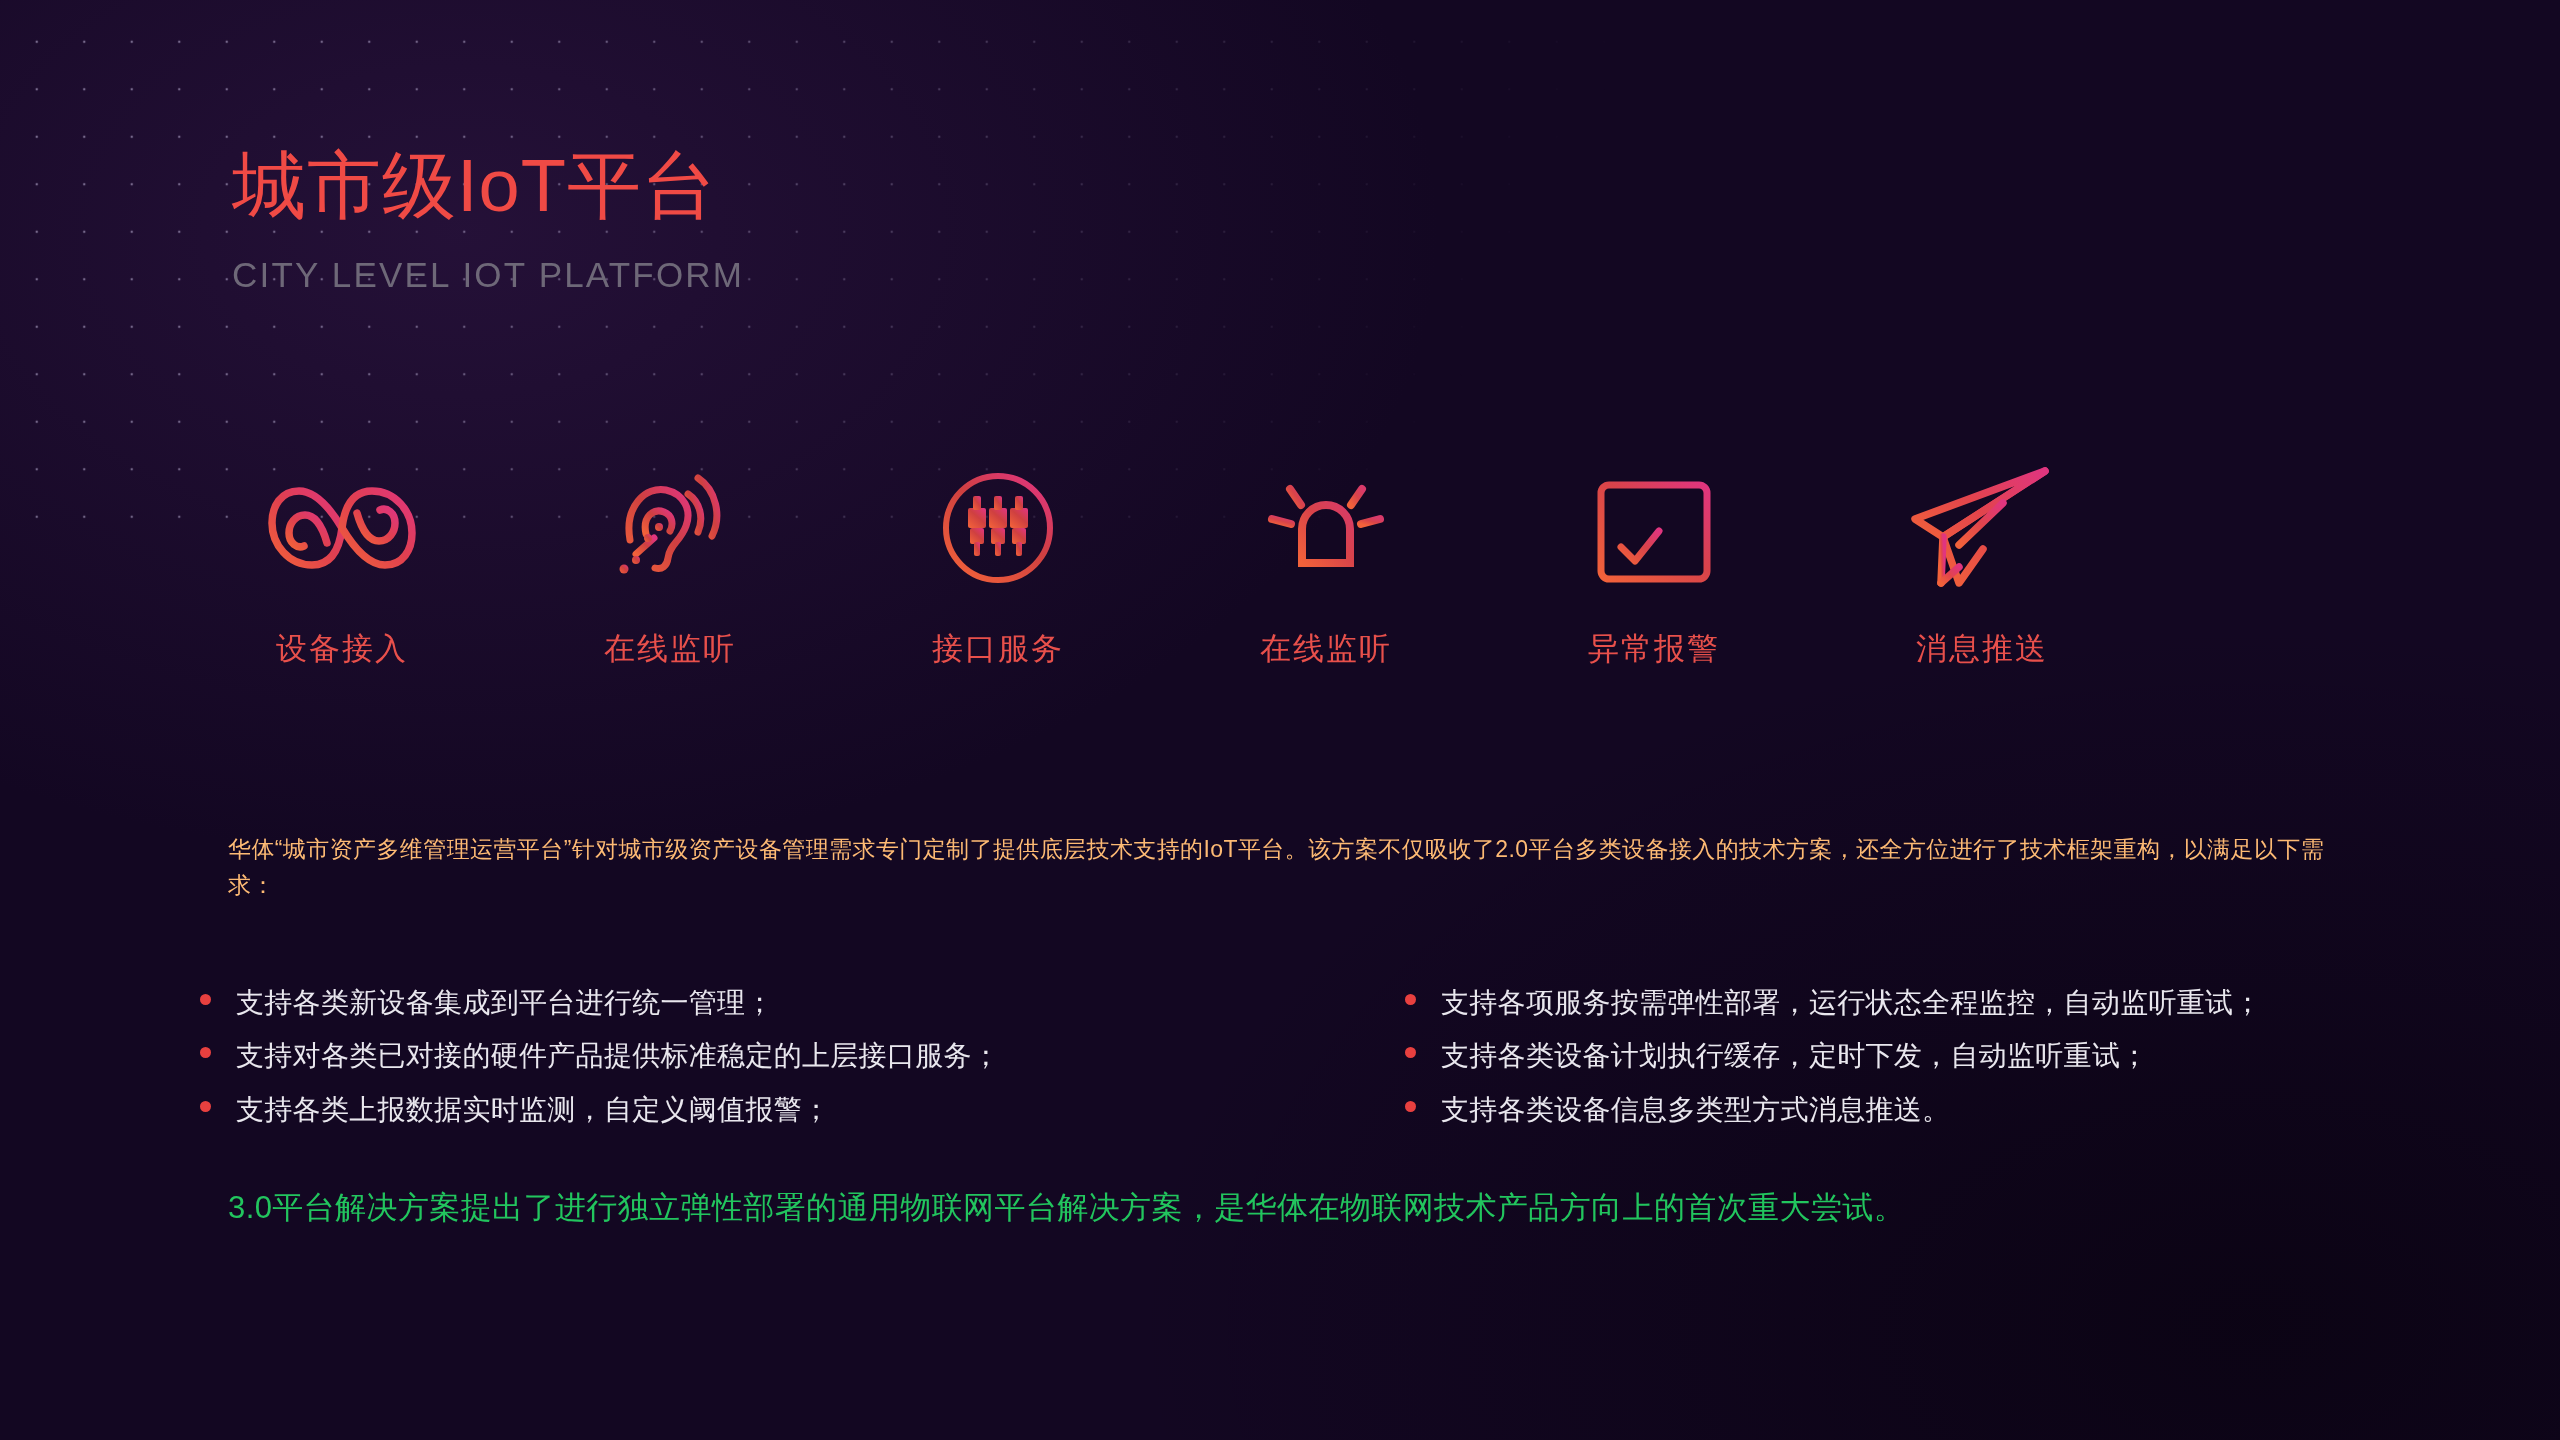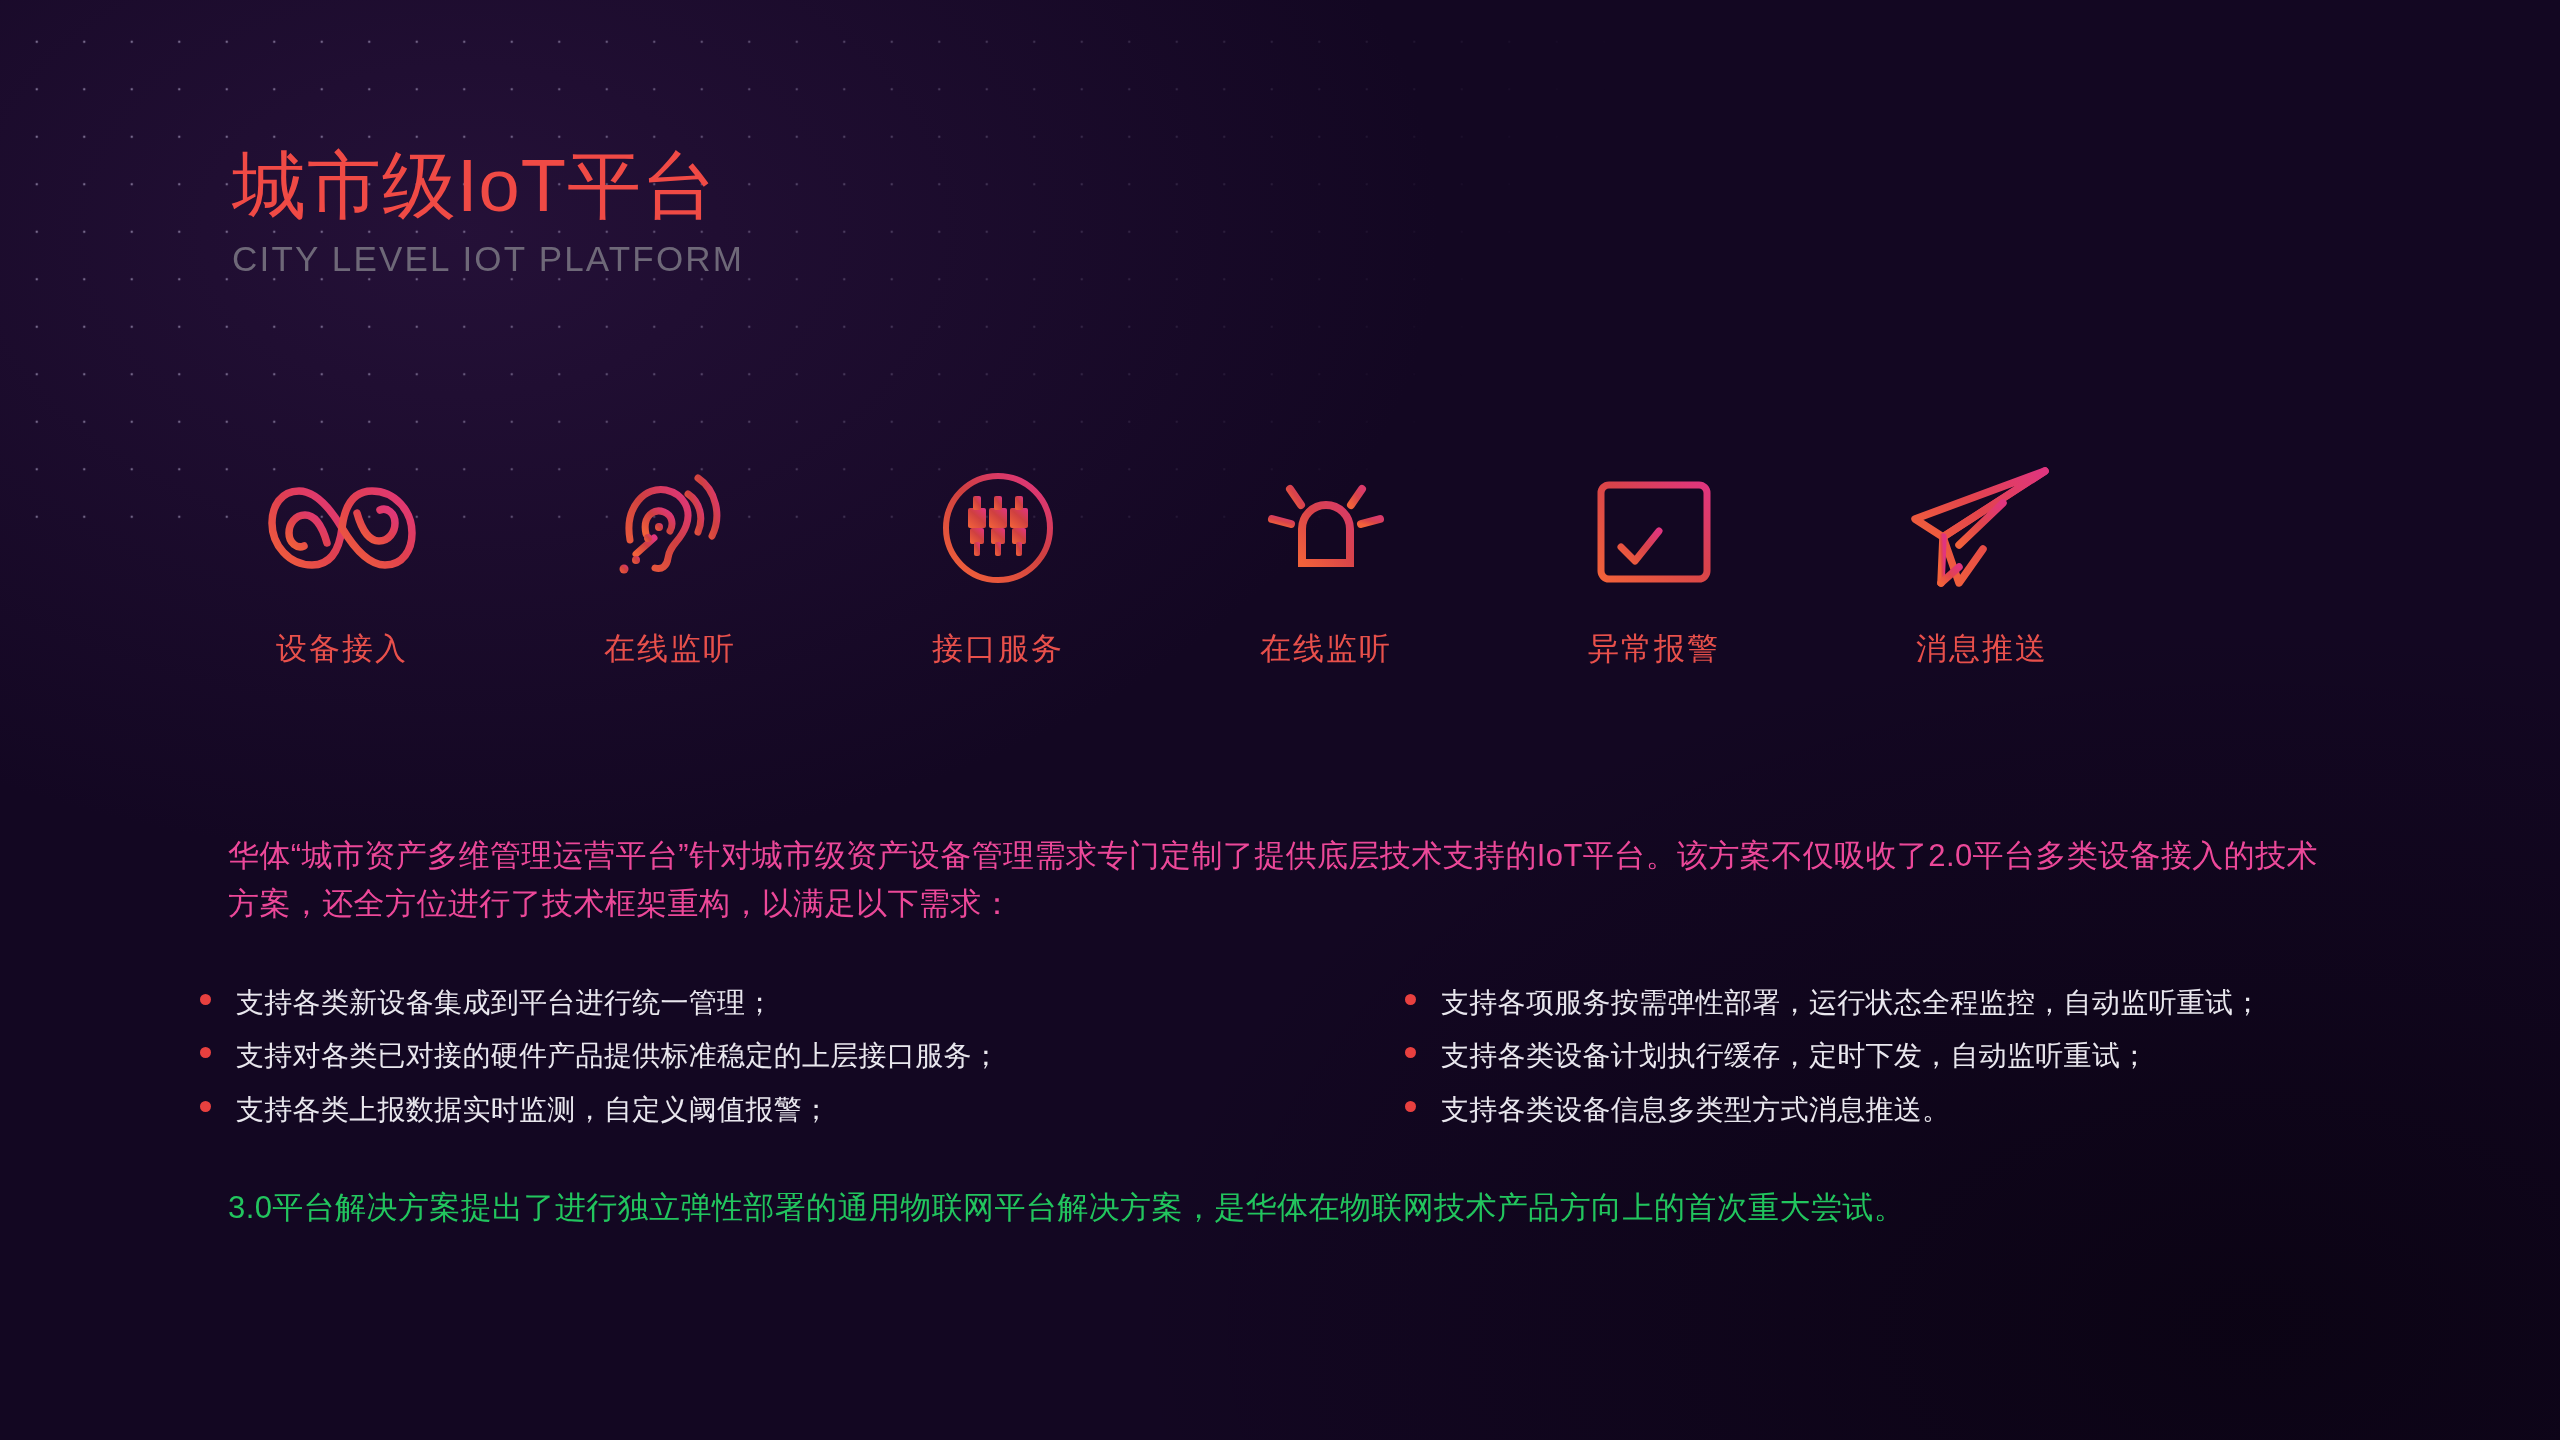--- a/index.html
+++ b/index.html
@@ -55,21 +55,21 @@
   }
   .title-cn {
     font-size: 74px;
     font-weight: 400;
     color: #f04a45;
     letter-spacing: 1px;
     line-height: 1.02;
     white-space: nowrap;
   }
   .title-en {
-    margin-top: 16px;
+    margin-top: 32px;
     font-size: 35px;
     font-weight: 400;
     color: #6e6878;
     letter-spacing: 2.2px;
     white-space: nowrap;
   }
 
   
   .features {
     position: absolute;
@@ -100,23 +100,23 @@
     letter-spacing: 2px;
     white-space: nowrap;
   }
 
   
   .intro {
     position: absolute;
     left: 228px;
     top: 832px;
     width: 2120px;
-    font-size: 31px;
+    font-size: 23px;
     line-height: 1.55;
-    color: #ec4899;
+    color: #fdba74;
     letter-spacing: 0.4px;
   }
 
   .bullets {
     position: absolute;
     left: 200px;
     top: 985px;
     width: 2210px;
     display: flex;
   }

